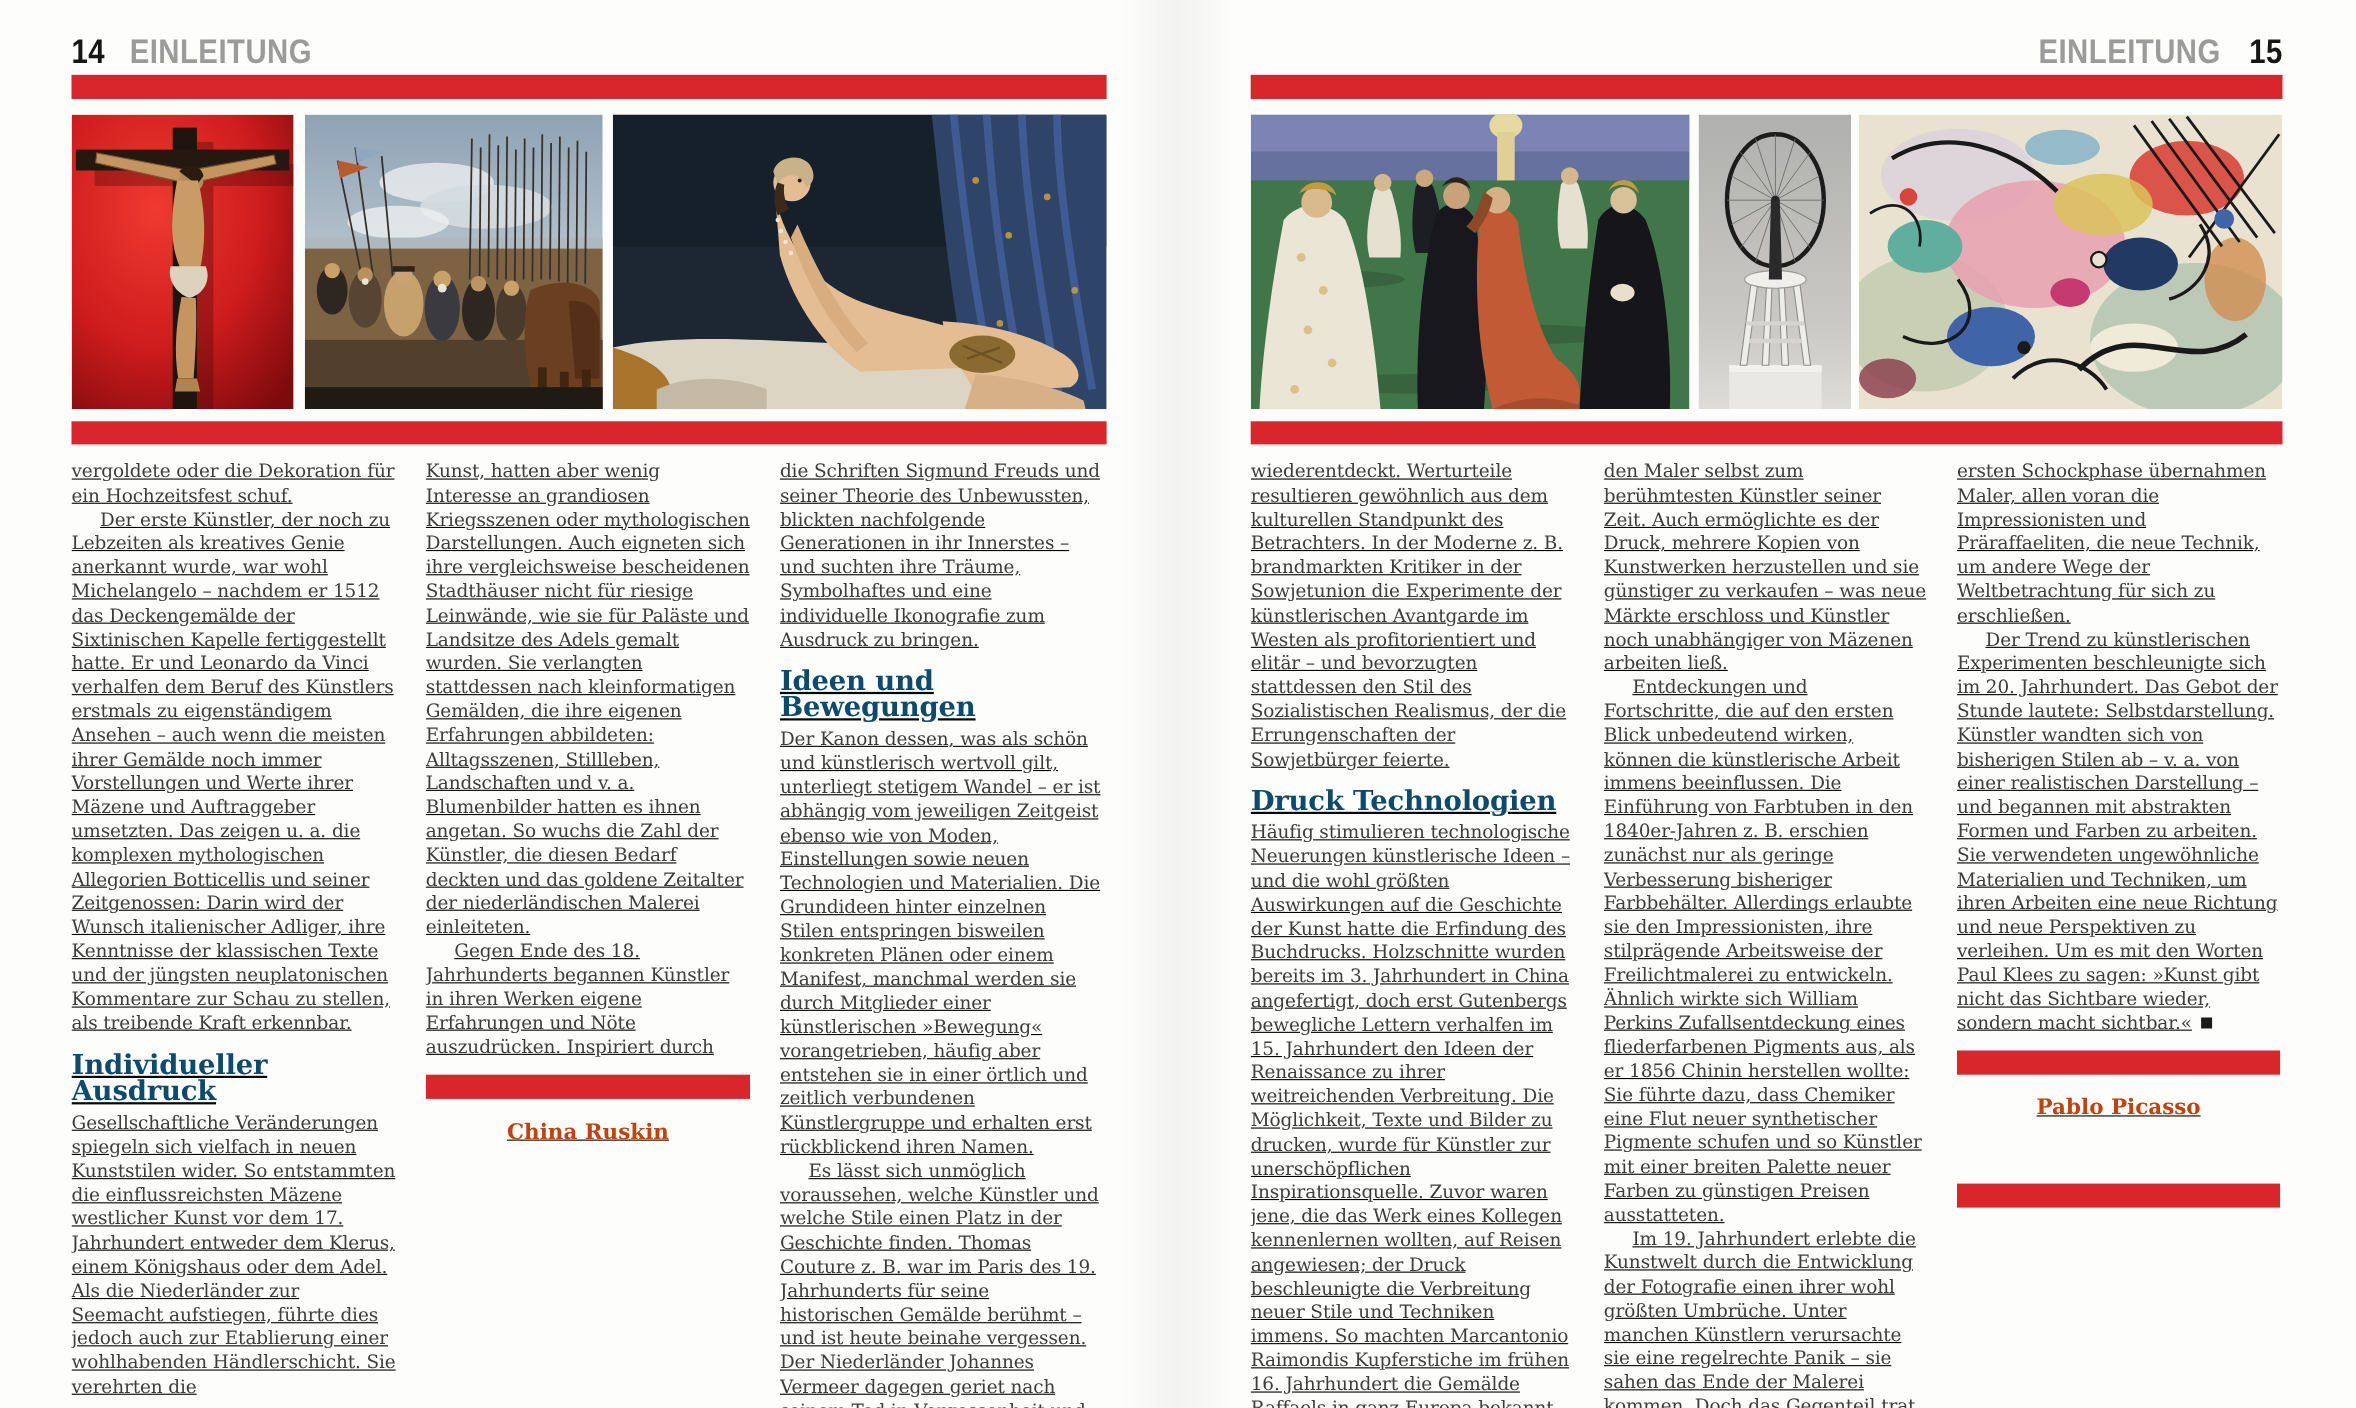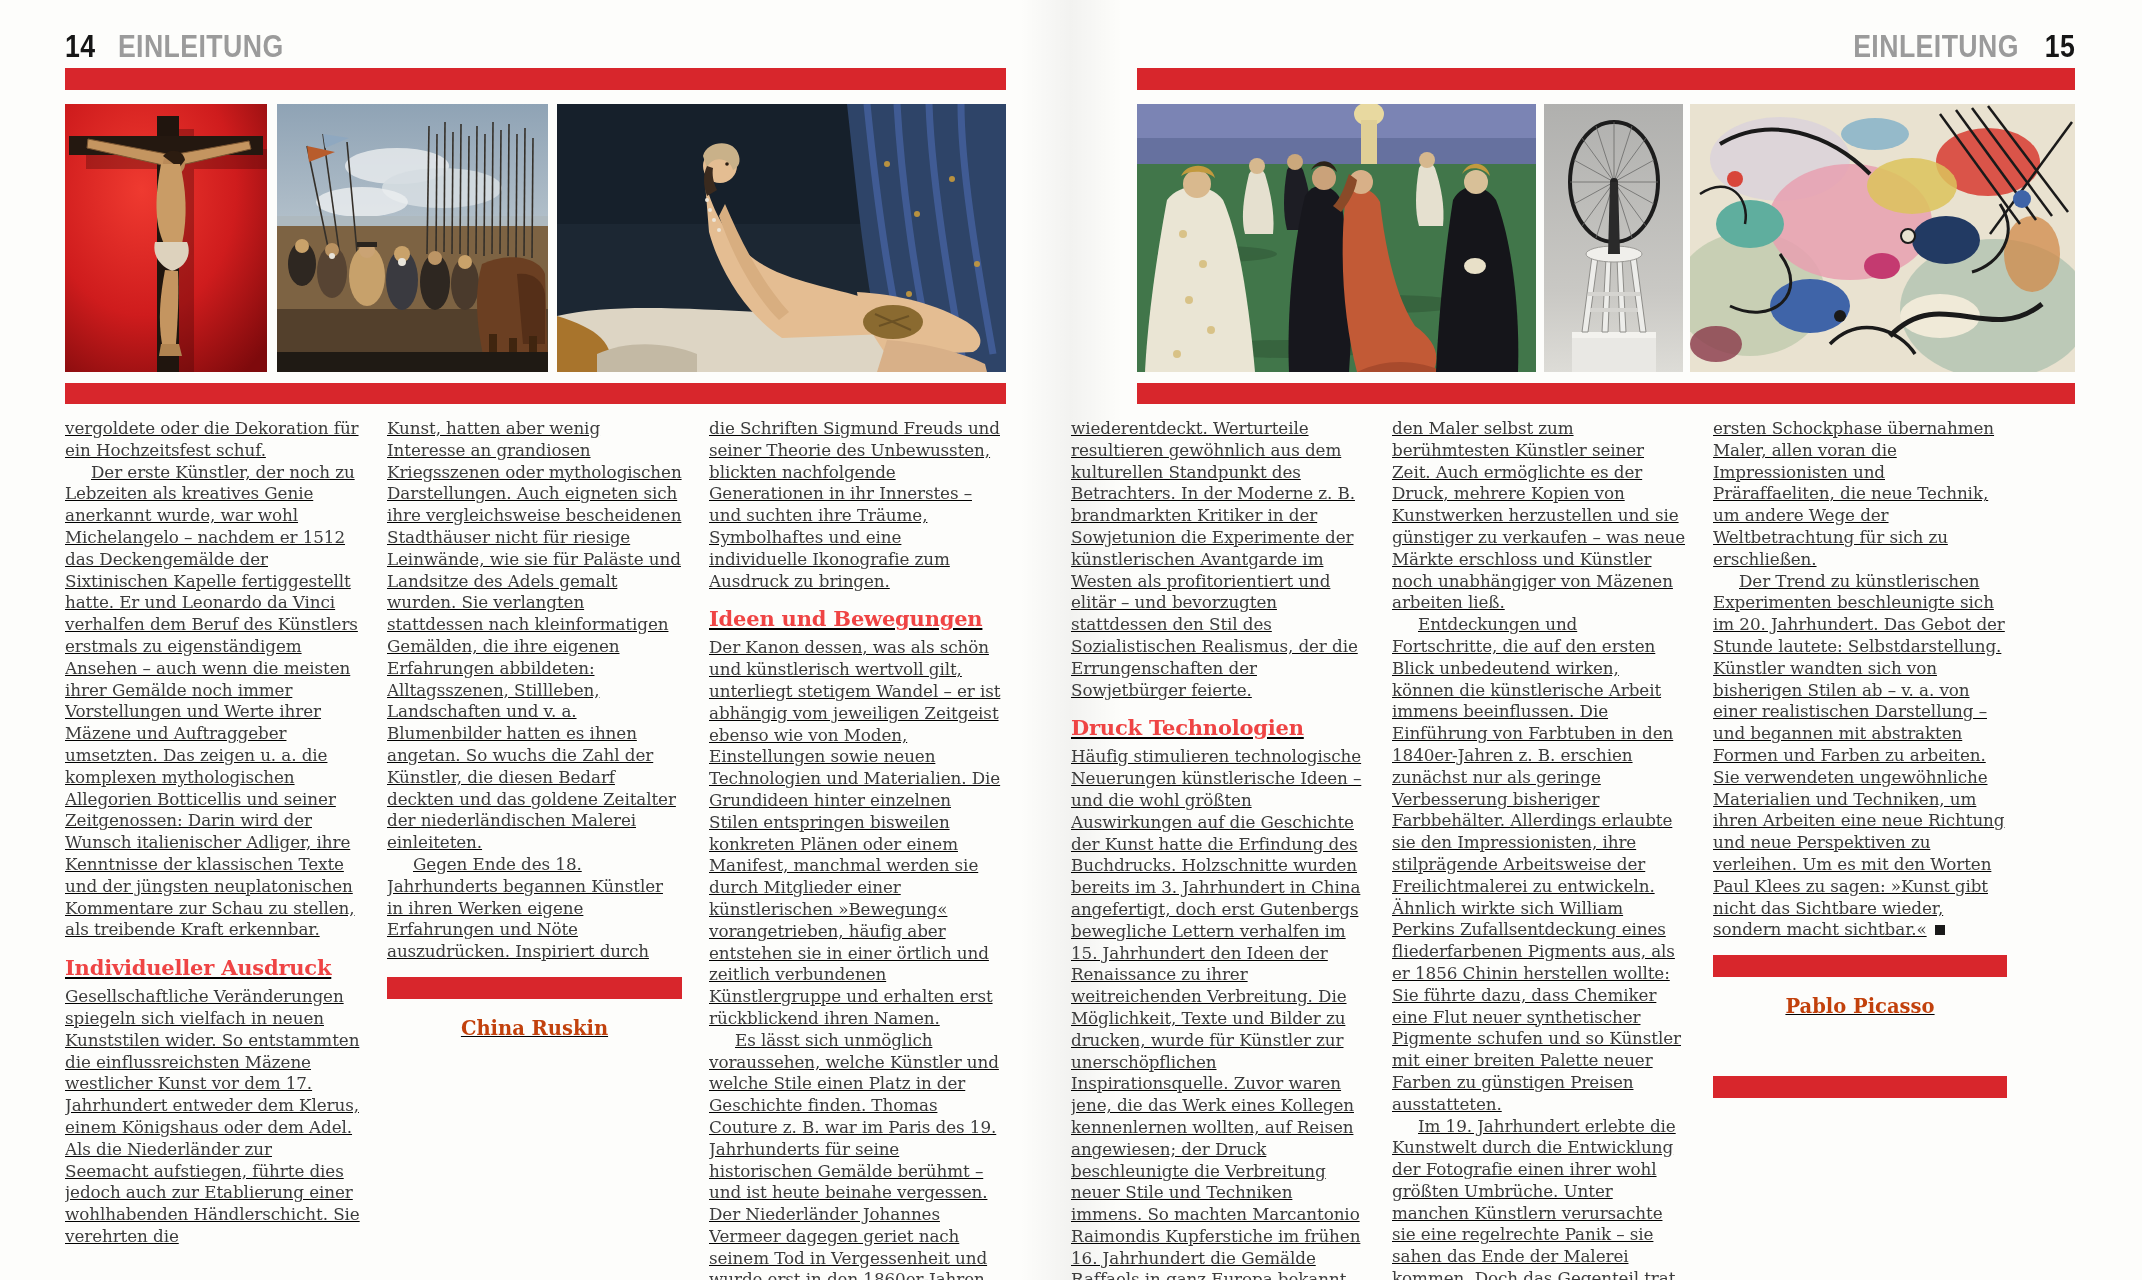--- a/index.html
+++ b/index.html
@@ -35,31 +35,31 @@
   .strip{position:absolute;top:104px;height:268px;display:flex;justify-content:space-between;}
   .strip-left{left:65px;width:941px;}
   .strip-right{left:1137px;width:938px;}
   figure.art{margin:0;padding:0;height:268px;overflow:hidden;}
   figure.art svg{display:block;}
   .art1{width:202px;} .art2{width:271px;} .art3{width:449px;}
   .art4{width:399px;} .art5{width:139px;} .art6{width:385px;}
   
   .columns{position:absolute;top:418px;height:840px;display:flex;align-items:flex-start;text-decoration:underline;}
   .columns-left{left:65px;width:941px;}
-  .columns-right{left:1071px;width:938px;}
+  .columns-right{left:1137px;width:938px;}
   .col{width:295px;overflow:hidden;}
   .vrule{width:1px;background:#c9c9c9;margin:0 13px;}
   .columns-right .col{width:294px;}
   p.body{
     margin:0;font-size:16.8px;line-height:21.8px;color:#3c3c3c;
     letter-spacing:-0.1px;text-align:left;hyphens:auto;
   }
   p.body.indent{text-indent:26px;}
   h3.subhead{
-    margin:15px 0 6px 0;font-size:21px;line-height:24px;color:#ef4444;
+    margin:15px 0 6px 0;font-size:25px;line-height:24px;color:#0c4a6e;
     font-weight:bold;letter-spacing:-0.2px;
   }
   .endmark{
     display:inline-block;width:10px;height:10px;background:#1a1a1a;
     margin-left:8px;vertical-align:baseline;
   }
   
   .qbar{height:22px;background:#d8262c;}
   .qbar-top{margin-top:14px;}
   .qbar-bottom{margin-top:58px;}

